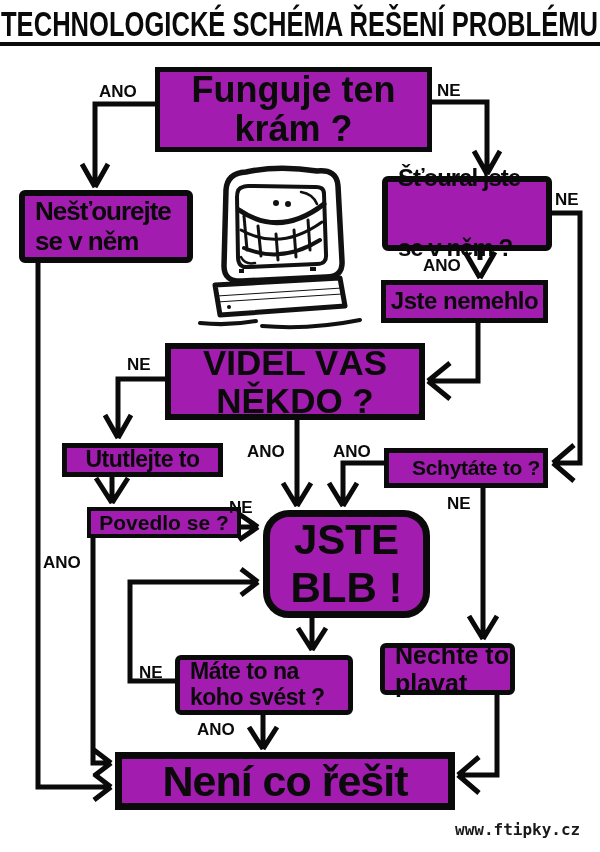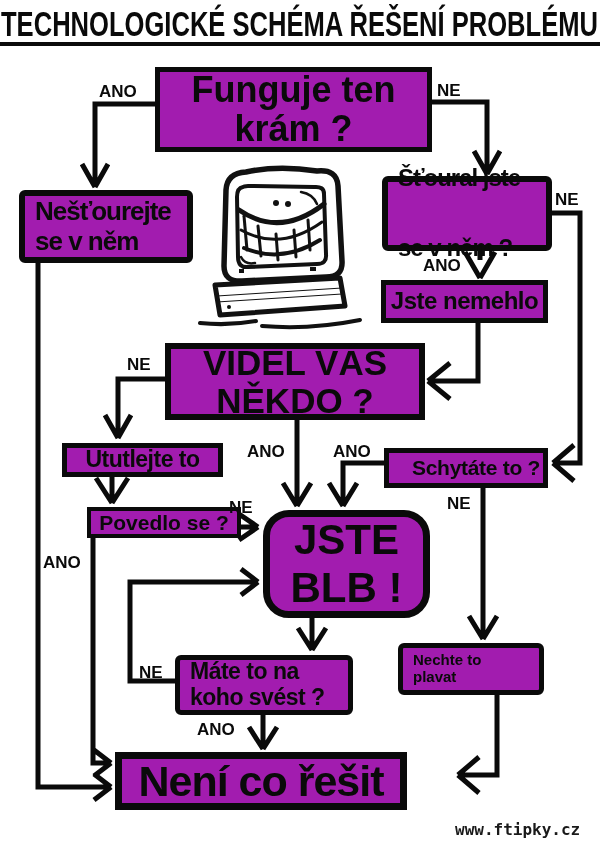--- a/index.html
+++ b/index.html
@@ -32,22 +32,22 @@
   #n-funguje{left:155px;top:67px;width:277px;height:85px;border-width:5px;font-size:36px;line-height:1.08;}
   #n-nestourejte{left:19px;top:190px;width:174px;height:73px;border-width:6px;font-size:26px;letter-spacing:-1px;}
   #n-stoural{left:382px;top:176px;width:170px;height:75px;border-width:6px;font-size:24px;letter-spacing:-1px;gap:43px;}
   #n-nemehlo{left:381px;top:280px;width:167px;height:43px;border-width:5px;font-size:24px;letter-spacing:-0.5px;}
   #n-videl{left:165px;top:343px;width:260px;height:77px;border-width:6px;font-size:35px;line-height:1.08;}
   #n-ututlejte{left:62px;top:443px;width:161px;height:34px;border-width:5px;font-size:23px;letter-spacing:-0.5px;}
   #n-povedlo{left:68px;top:507px;width:154px;height:31px;border-width:4px;font-size:21px;margin-left:19px;}
   #n-schytate{left:384px;top:448px;width:164px;height:40px;border-width:5px;font-size:21px;letter-spacing:-0.3px;padding-left:20px;}
   #n-jsteblb{left:263px;top:510px;width:167px;height:108px;border-width:7px;font-size:42px;line-height:1.15;border-radius:26px;}
   #n-mate{left:175px;top:655px;width:178px;height:60px;border-width:5px;font-size:23px;letter-spacing:-0.5px;}
-  #n-nechte{left:398px;top:643px;width:146px;height:52px;border-width:5px;font-size:15px;}
-  #n-neni{left:115px;top:752px;width:292px;height:58px;border-width:7px;font-size:43px;letter-spacing:-1px;}
+  #n-nechte{left:380px;top:643px;width:135px;height:52px;border-width:5px;font-size:25px;}
+  #n-neni{left:115px;top:752px;width:340px;height:58px;border-width:7px;font-size:43px;letter-spacing:-1px;}
   .lbl{
     position:absolute;font-weight:bold;font-size:17px;color:#0a0a0a;
     white-space:nowrap;line-height:1;
   }
   #l-funguje-ano{left:99px;top:83px;}
   #l-funguje-ne{left:437px;top:82px;}
   #l-stoural-ne{left:555px;top:191px;}
   #l-stoural-ano{left:423px;top:257px;}
   #l-videl-ne{left:127px;top:356px;}
   #l-videl-ano{left:247px;top:443px;}

